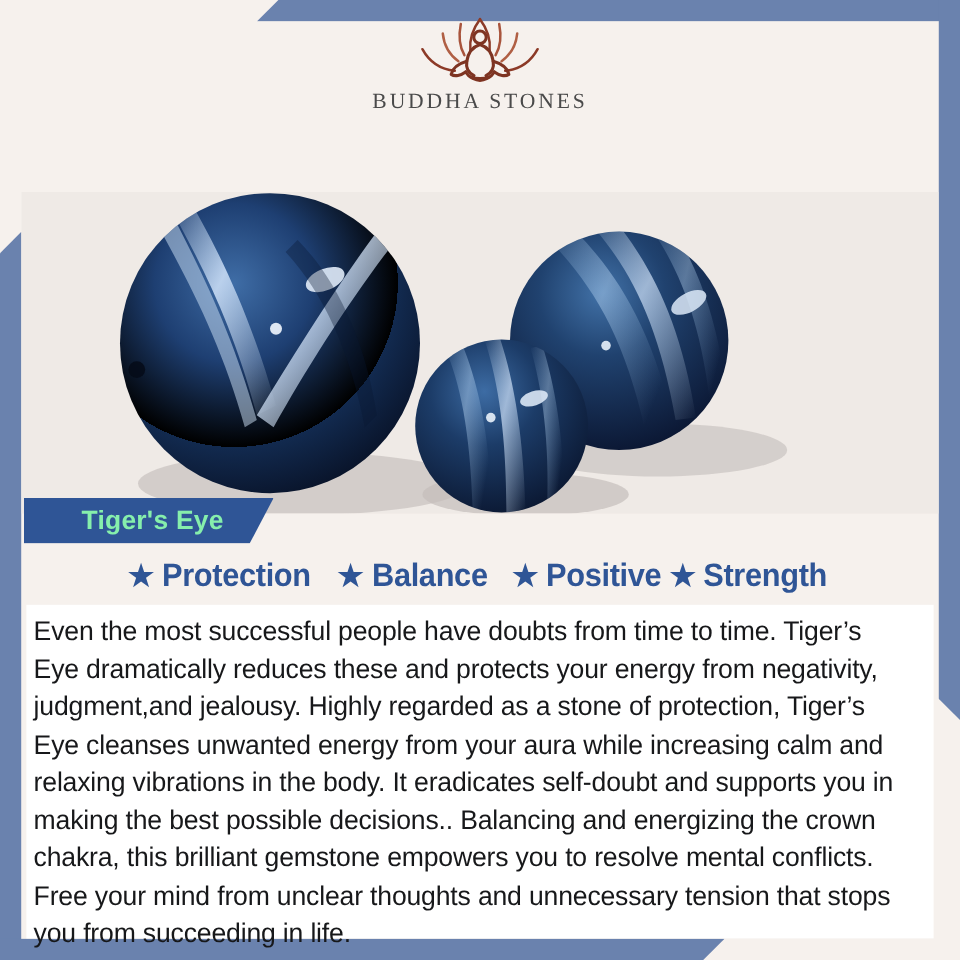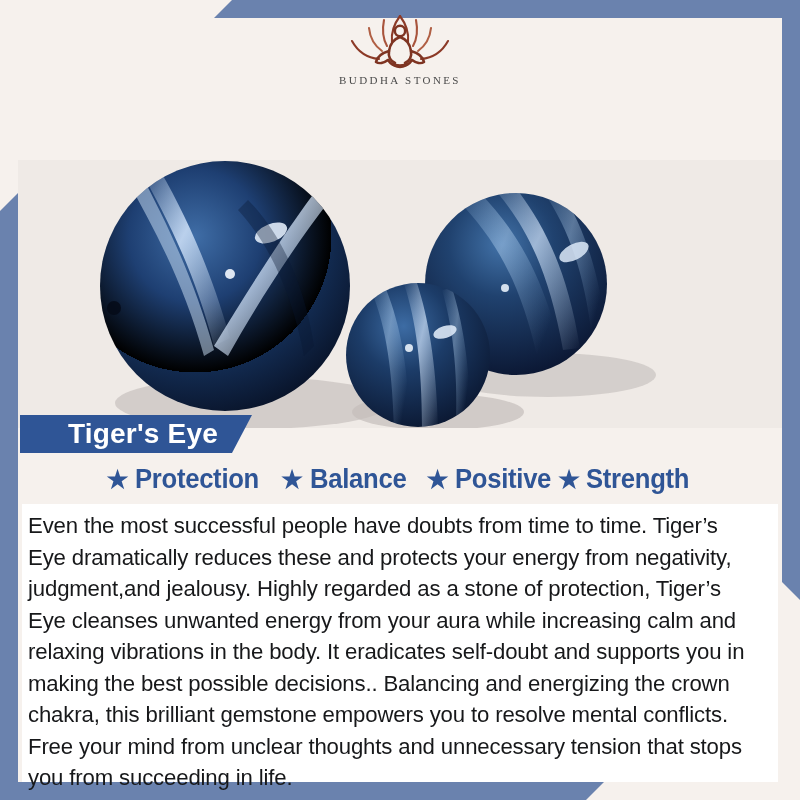--- a/index.html
+++ b/index.html
@@ -76,21 +76,21 @@
     z-index: 4;
   }
   .logo-mark {
     width: 132px;
     height: 68px;
     display: block;
   }
   .logo-wordmark {
     margin-top: -2px;
     font-family: "Liberation Serif", serif;
-    font-size: 11px;
+    font-size: 18px;
     letter-spacing: 2.4px;
     color: #4a4a4a;
     white-space: nowrap;
   }
 
   
   .title-banner {
     position: absolute;
     top: 104px;
     left: 164px;
@@ -135,23 +135,23 @@
     background: #2f5596;
     display: flex;
     align-items: center;
     z-index: 5;
     clip-path: polygon(0 0, 100% 0, calc(100% - 20px) 100%, 0 100%);
     padding: 0 34px 0 48px;
     box-sizing: border-box;
   }
   .stone-tag-text {
     font-family: "Liberation Sans", sans-serif;
-    font-size: 28px;
+    font-size: 22px;
     font-weight: bold;
-    color: #ffffff;
+    color: #86efac;
     white-space: nowrap;
     letter-spacing: 0.2px;
   }
 
   
   .benefits-row {
     position: absolute;
     top: 464px;
     left: 0;
     width: 800px;

